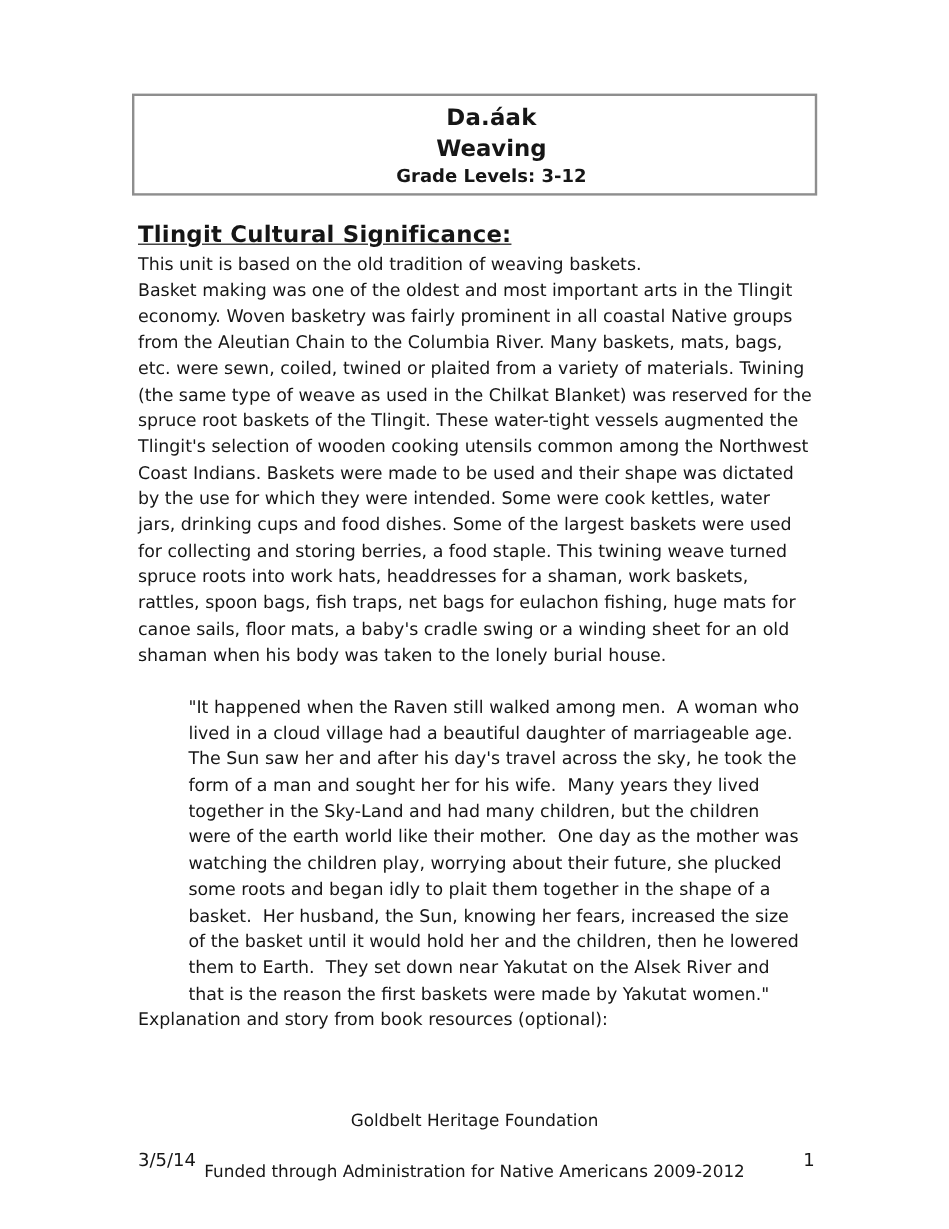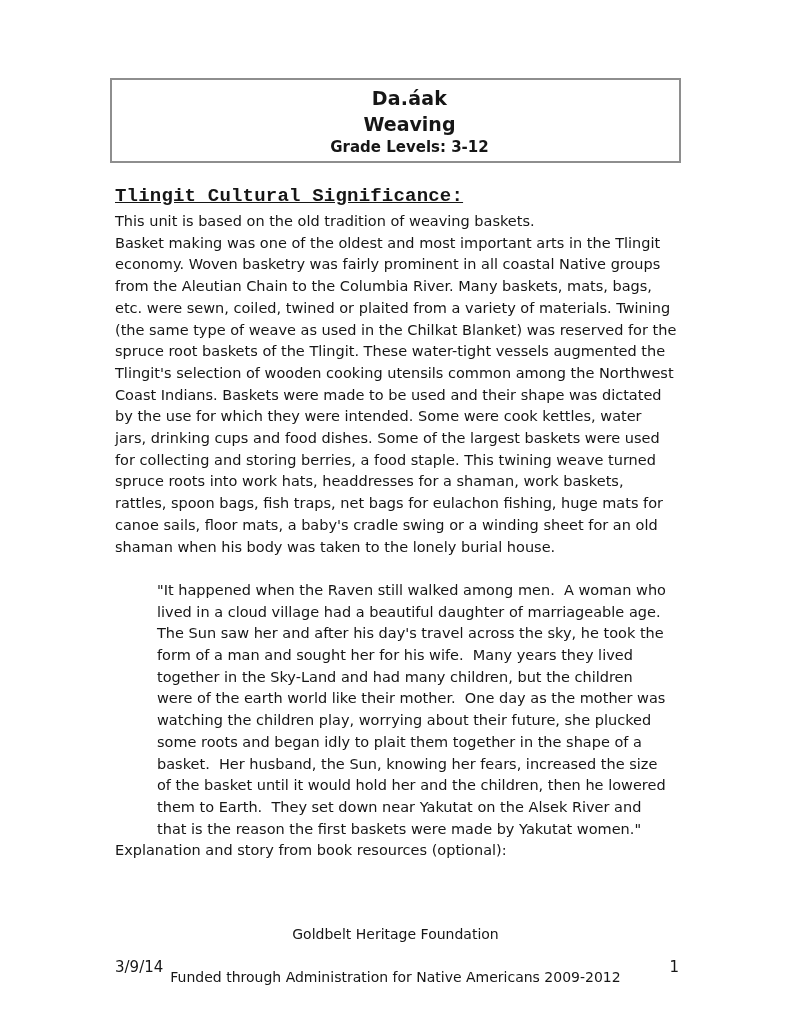--- a/index.html
+++ b/index.html
@@ -52,21 +52,20 @@
     top: 184px;
     width: 620px;
   }
   .section-heading {
     font-size: 19px;
     font-weight: bold;
     text-decoration: underline;
     line-height: 24px;
     margin-bottom: 3px;
     letter-spacing: 0.2px;
-    font-family: Liberation Mono, monospace;
   }
   .text-line {
     font-size: 14.5px;
     line-height: 21.7px;
     white-space: pre;
   }
   .spacer-line { height: 21.7px; }
   .story-intro { padding-left: 6px; }
   .story-quote .text-line,
   .indented-line { margin-left: 42px; }
@@ -144,16 +143,16 @@
         <div class="text-line">them to Earth.  They set down near Yakutat on the Alsek River and</div>
         <div class="text-line">that is the reason the first baskets were made by Yakutat women."</div>
       </div>
 
 
     <div class="text-line">Explanation and story from book resources (optional):</div>
   </div>
 
   <div class="footer-center footer-org">Goldbelt Heritage Foundation</div>
   <div class="footer-center footer-funding">Funded through Administration for Native Americans 2009-2012</div>
-  <div class="footer-date">3/9/14</div>
+  <div class="footer-date">3/5/14</div>
   <div class="footer-pagenum">1</div>
 
 </div>
 
 </body></html>

